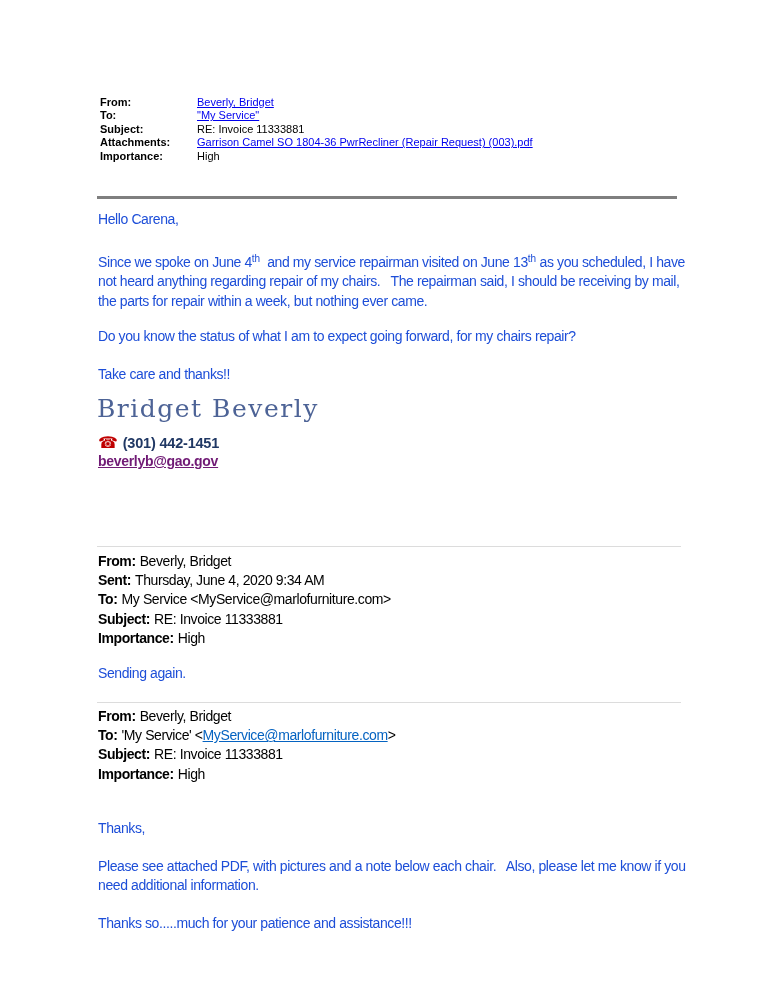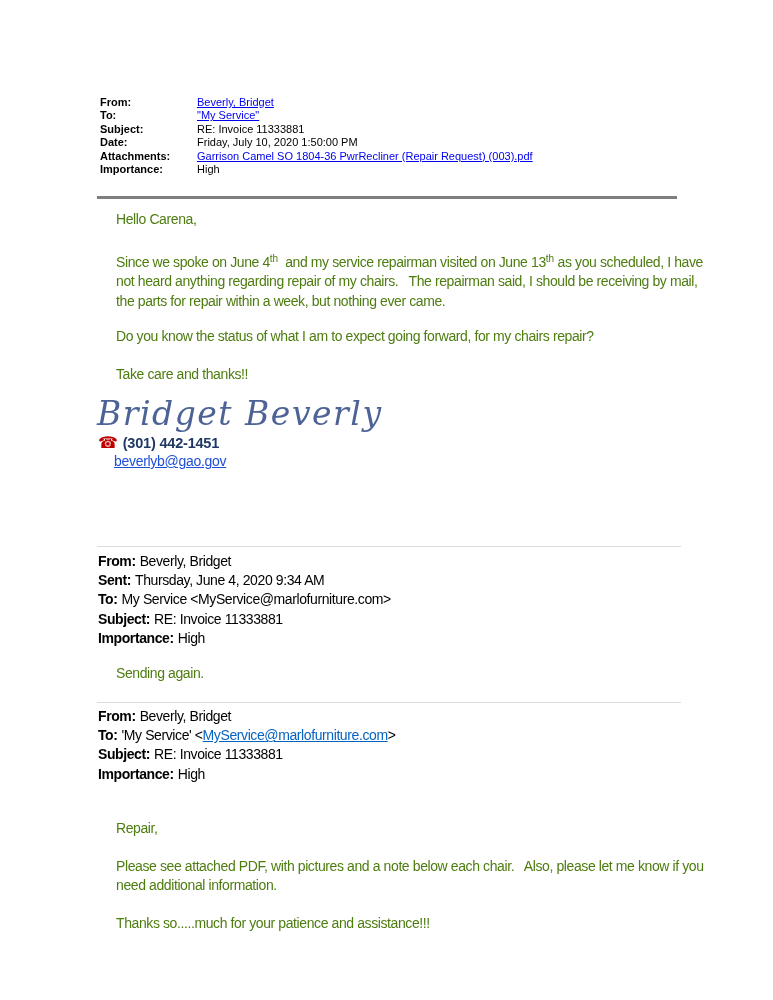--- a/index.html
+++ b/index.html
@@ -13,34 +13,34 @@
   .hrow { display:flex; }
   .hlabel { width:97px; flex:0 0 97px; font-weight:bold; color:#000; }
   .hvalue { color:#000; }
   .hlink  { color:#0000ee; text-decoration:underline; cursor:pointer; }
 
   .sep-dark  { position:absolute; left:97px; top:176px; width:580px; height:3px; background:#7f7f7f; }
   .sep-light { position:absolute; left:97px; width:584px; height:1px; background:#dcdcdc; }
 
   
   .btxt {
-    position:absolute; left:116px; color:#4d7c0f; font-size:14px;
+    position:absolute; left:98px; color:#1d4ed8; font-size:14px;
     letter-spacing:-0.4px; line-height:19.3px; white-space:pre-wrap;
   }
   sup.th { font-size:10px; vertical-align:5px; letter-spacing:0; }
 
   .sig {
     position:absolute; left:97px; top:374px; font-family:"DejaVu Serif", serif;
-    font-style:italic; font-size:33px; color:#4d6396; letter-spacing:1.5px;
+    font-size:25px; color:#4d6396; letter-spacing:1.5px;
   }
   .phone-row { position:absolute; left:98px; top:413px; font-size:14.5px; font-weight:bold; color:#203864; letter-spacing:-0.2px; }
   .phone-icon { color:#c00000; font-size:16px; margin-right:5px; font-weight:normal; }
   .email-link {
-    position:absolute; left:114px; top:433px; font-size:14px; color:#1d4ed8;
-    text-decoration:underline; letter-spacing:-0.3px; cursor:pointer;
+    position:absolute; left:98px; top:433px; font-size:14px; color:#701a75;
+    text-decoration:underline; letter-spacing:-0.3px; cursor:pointer;font-weight:bold;
   }
 
   
   .sub-hdr { position:absolute; left:98px; font-size:14px; letter-spacing:-0.4px; line-height:19.2px; color:#000; }
   .sub-hdr .lbl { font-weight:bold; }
   .sub-hdr .val { margin-left:4px; white-space:pre-wrap; }
   .sub-hdr .val-seg { white-space:pre-wrap; }
   .inline-link { color:#0563c1; text-decoration:underline; cursor:pointer; }
 </style>
 </head>
@@ -53,24 +53,20 @@
         <span class="hlabel">From:</span>
         <a class="hlink">Beverly, Bridget</a>
       </div>
     <div class="hrow">
         <span class="hlabel">To:</span>
         <a class="hlink">"My Service"</a>
       </div>
     <div class="hrow">
         <span class="hlabel">Subject:</span>
         <span class="hvalue">RE: Invoice 11333881</span>
-      </div>
-    <div class="hrow">
-        <span class="hlabel">Date:</span>
-        <span class="hvalue">Friday, July 10, 2020 1:50:00 PM</span>
       </div>
     <div class="hrow">
         <span class="hlabel">Attachments:</span>
         <a class="hlink">Garrison Camel SO 1804-36 PwrRecliner (Repair Request) (003).pdf</a>
       </div>
     <div class="hrow">
         <span class="hlabel">Importance:</span>
         <span class="hvalue">High</span>
       </div>
   </div>
@@ -107,20 +103,20 @@
 
   <div class="sep-light" style="top:682px;"></div>
 
   <div class="sub-hdr" style="top:687px;">
     <div><span class="lbl">From:</span><span class="val">Beverly, Bridget</span></div>
     <div><span class="lbl">To:</span><span class="val val-seg">'My Service' &lt;</span><a class="inline-link">MyService@marlofurniture.com</a><span class="val-seg">&gt;</span></div>
     <div><span class="lbl">Subject:</span><span class="val">RE: Invoice 11333881</span></div>
     <div><span class="lbl">Importance:</span><span class="val">High</span></div>
   </div>
 
-  <div class="btxt" style="top:799px;">Repair,</div>
+  <div class="btxt" style="top:799px;">Thanks,</div>
 
   <div class="btxt" style="top:894px;">Thanks so.....much for your patience and assistance!!!</div>
 
   <div class="btxt" style="top:837px; width:610px;">Please see attached PDF, with pictures and a note below each chair.   Also, please let me know if you
 need additional information.</div>
 
 </div>
 
 </body></html>

